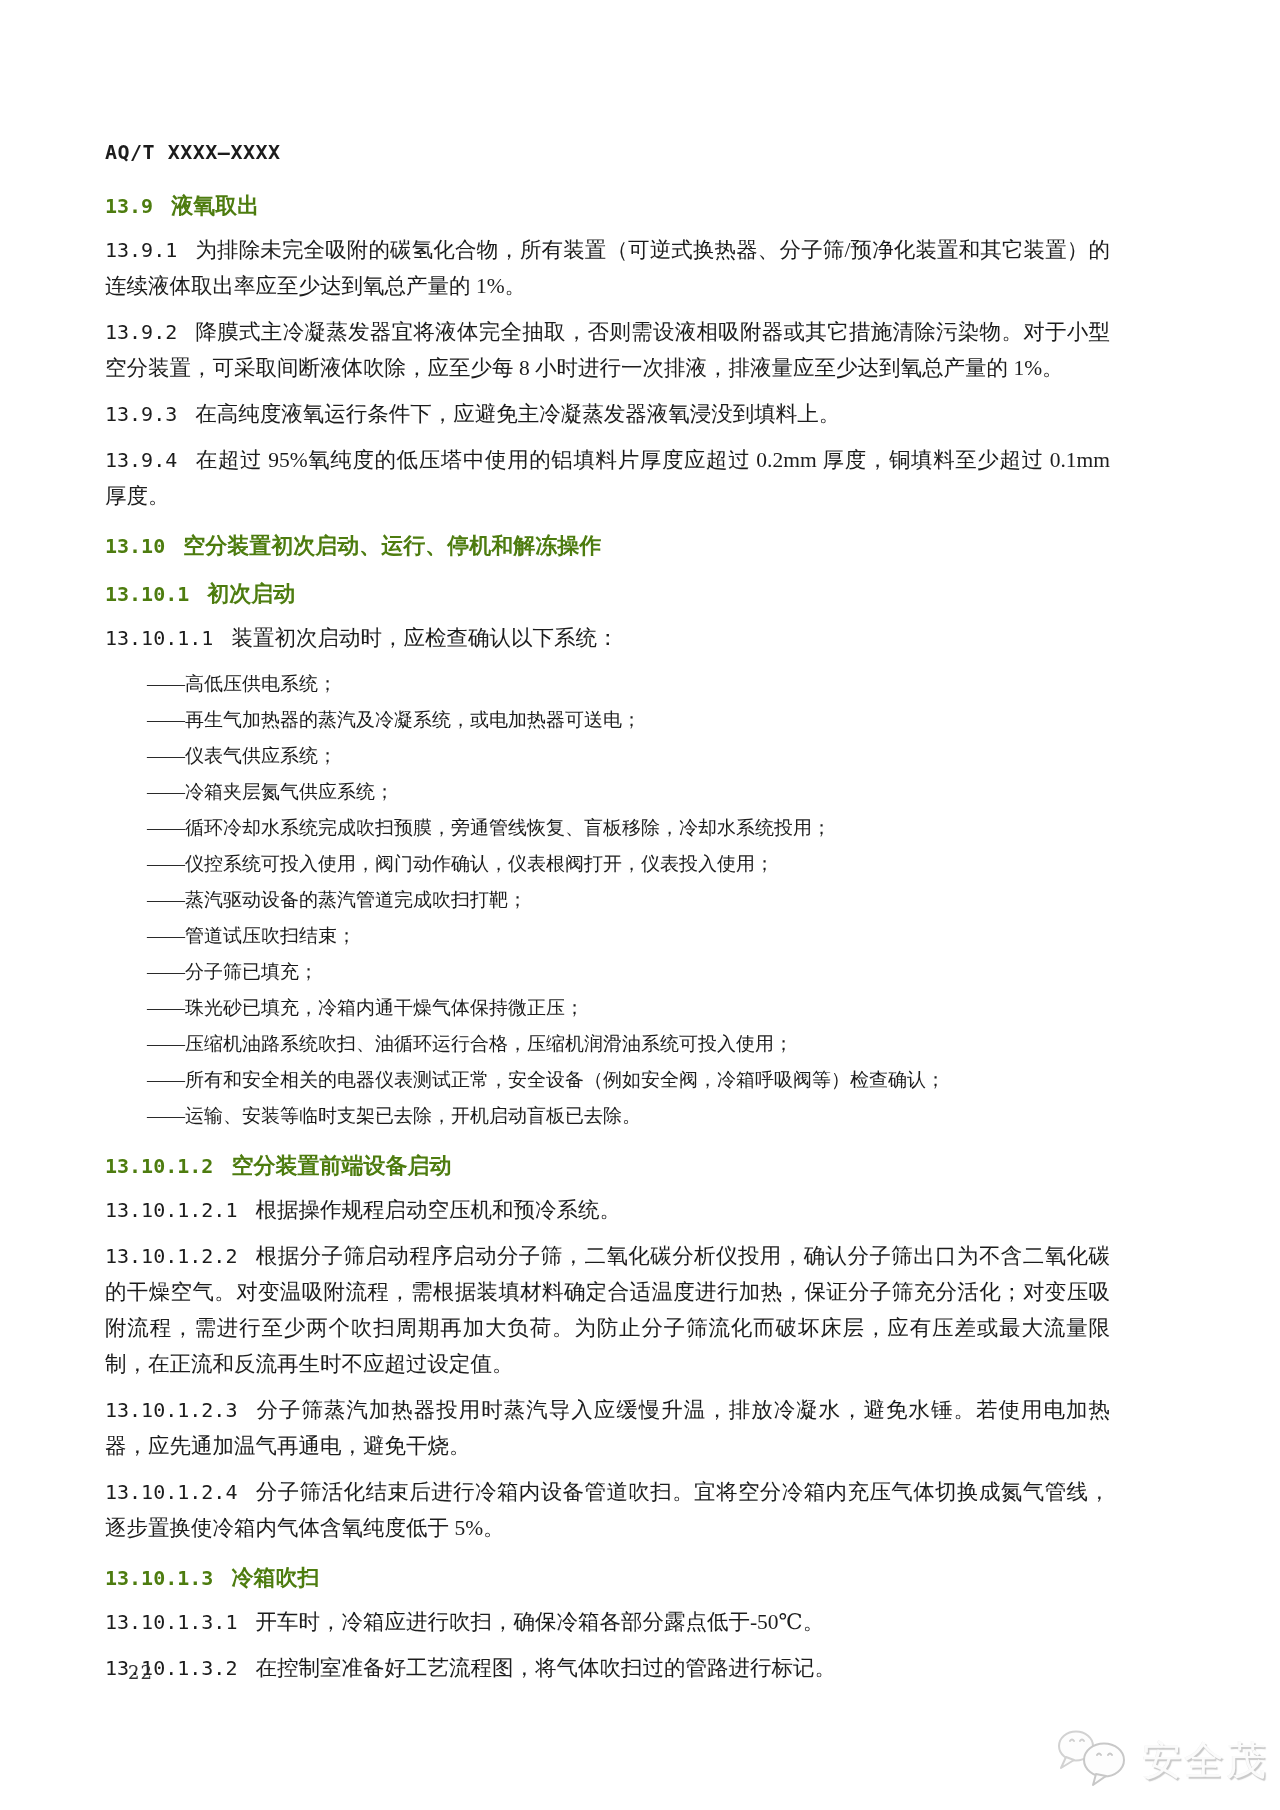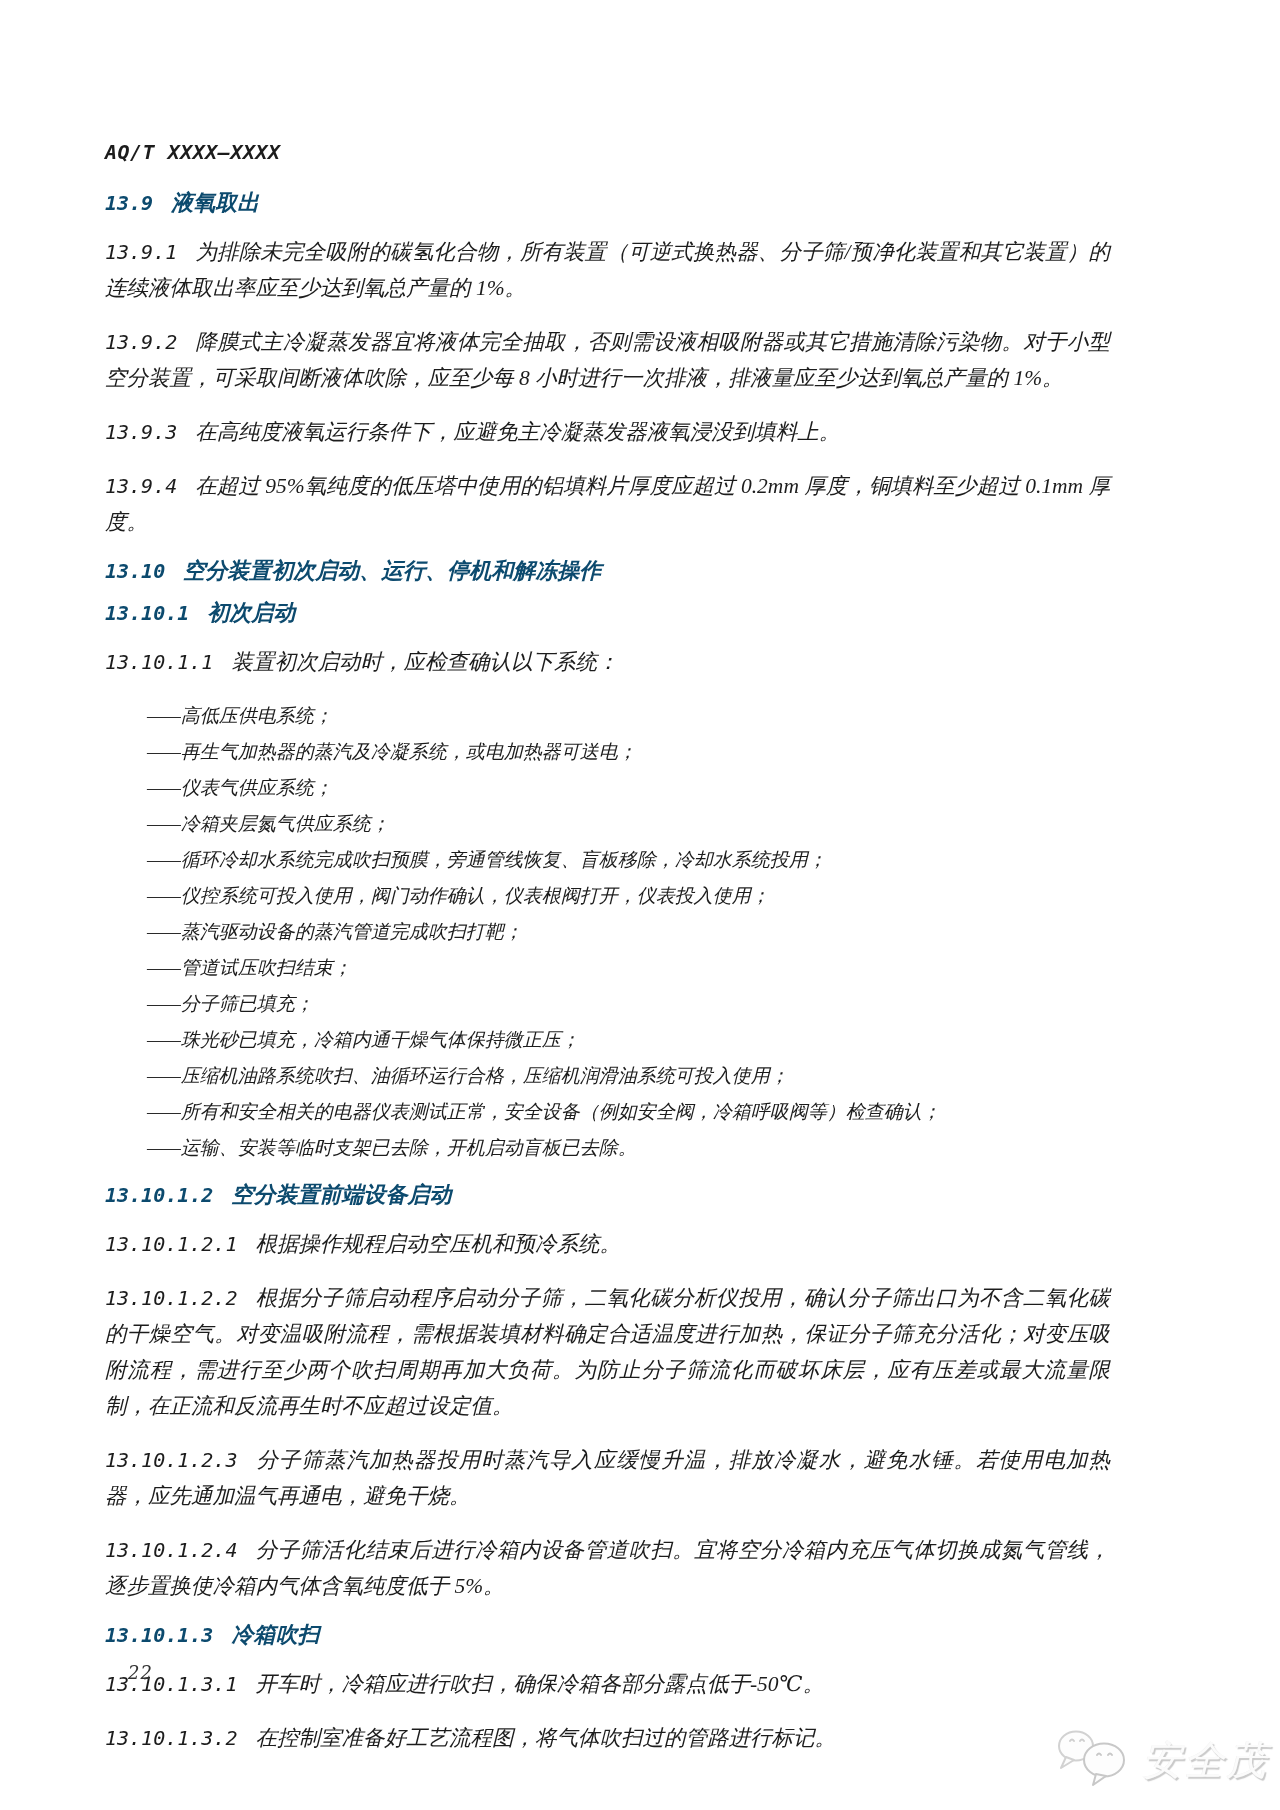--- a/index.html
+++ b/index.html
@@ -8,50 +8,49 @@
     background:#ffffff;
     position:relative;
     font-family:"Liberation Serif","DejaVu Serif",serif;
     color:#1c1c1c;
     overflow:hidden;
   }
   .page {
     position:absolute; inset:0;
     padding:140px 74px 0 105px;
     box-sizing:border-box;
-    font-style:italic;
   }
   .doc-header {
     font-family:"DejaVu Sans Mono","Liberation Mono",monospace;
     font-size:20px;
     font-weight:600;
     letter-spacing:0.5px;
     margin-bottom:26px;
     color:#1c1c1c;
   }
   .doc-body { width:1005px; }
   .heading {
     font-family:"Liberation Sans","DejaVu Sans",sans-serif;
     font-weight:700;
     font-size:22px;
-    line-height:26px;
+    line-height:31px;
     margin:16px 0 8px 0;
-    color:#0c4a6e;
+    color:#4d7c0f;
   }
   .h-num {
     font-family:"DejaVu Sans Mono","Liberation Mono",monospace;
     font-weight:700;
     font-size:20px;
     margin-right:18px;
   }
   .para {
     font-size:21.5px;
     line-height:36px;
     text-align:justify;
-    margin:18px 0;
+    margin:10px 0;
   }
   .p-num {
     font-family:"DejaVu Sans Mono","Liberation Mono",monospace;
     font-size:20px;
     margin-right:18px;
     white-space:nowrap;
   }
   .list-item {
     font-size:19px;
     line-height:36px;

